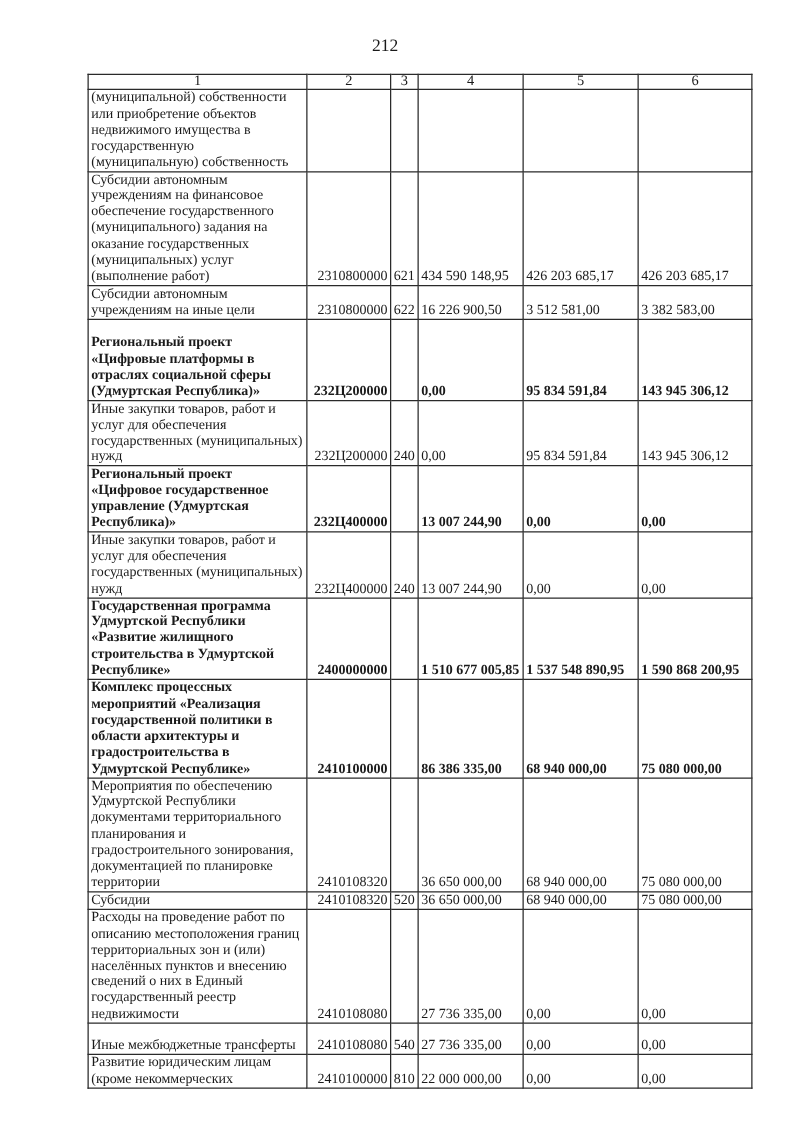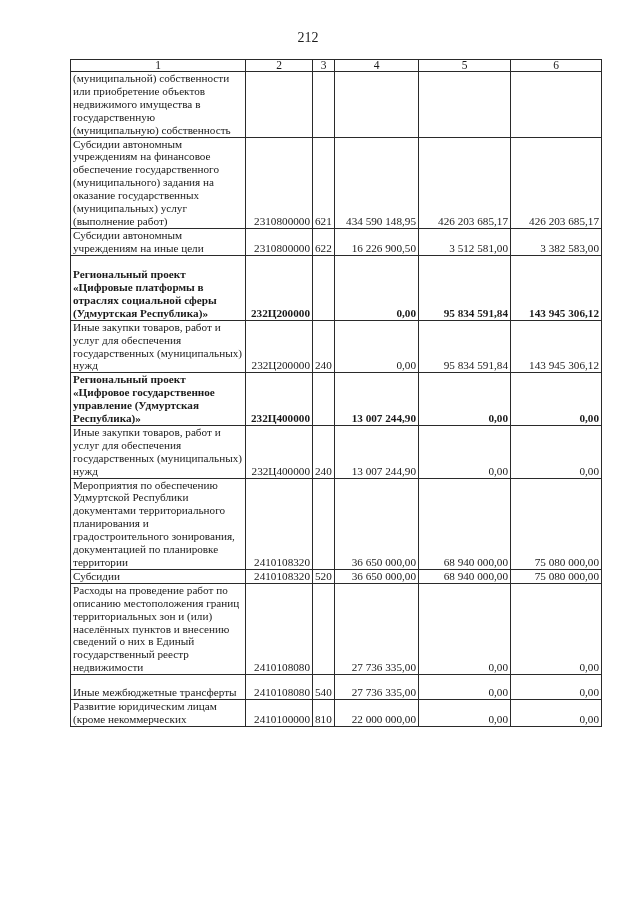--- a/index.html
+++ b/index.html
@@ -8,21 +8,21 @@
   .page-number { position: absolute; top: 30px; left: 0; width: 616px; text-align: center;
                  font-size: 14px; }
   table.budget { position: absolute; top: 59px; left: 70px; border-collapse: collapse;
                  table-layout: fixed; width: 531px; font-size: 11.2px; line-height: 12.9px; }
   table.budget td, table.budget th { border: 1px solid #2a2a2a; padding: 0 2px; vertical-align: bottom;
                  overflow: hidden; }
   table.budget th { font-weight: normal; text-align: center; height: 11px; font-size: 11.5px; line-height: 11px; }
   td.name { text-align: left; word-wrap: break-word; }
   td.code { text-align: right; padding-left: 3px; white-space: nowrap; }
   td.vr { text-align: left; padding-left: 3px; white-space: nowrap; }
-  td.num { text-align: right; white-space: nowrap; }
+  td.num { text-align: left; white-space: nowrap; }
   tr.bold td { font-weight: bold; }
 </style>
 </head>
 <body>
 
 <div class="page-number">212</div>
 
 <table class="budget">
   <colgroup>
     <col style="width:175px">
@@ -92,20 +92,36 @@
         <td class="num">0,00</td>
       </tr>
       <tr style="height: 49px;">
         <td class="name">Иные закупки товаров, работ и услуг для обеспечения государственных (муниципальных) нужд</td>
         <td class="code">232Ц400000</td>
         <td class="vr">240</td>
         <td class="num">13 007 244,90</td>
         <td class="num">0,00</td>
         <td class="num">0,00</td>
       </tr>
+      <tr class="bold" style="height: 65px;">
+        <td class="name">Государственная программа Удмуртской Республики «Развитие жилищного строительства в Удмуртской Республике»</td>
+        <td class="code">2400000000</td>
+        <td class="vr"></td>
+        <td class="num">1 510 677 005,85</td>
+        <td class="num">1 537 548 890,95</td>
+        <td class="num">1 590 868 200,95</td>
+      </tr>
+      <tr class="bold" style="height: 74px;">
+        <td class="name">Комплекс процессных мероприятий «Реализация государственной политики в области архитектуры и градостроительства в Удмуртской Республике»</td>
+        <td class="code">2410100000</td>
+        <td class="vr"></td>
+        <td class="num">86 386 335,00</td>
+        <td class="num">68 940 000,00</td>
+        <td class="num">75 080 000,00</td>
+      </tr>
       <tr style="height: 87px;">
         <td class="name">Мероприятия по обеспечению Удмуртской Республики документами территориального планирования и градостроительного зонирования, документацией по планировке территории</td>
         <td class="code">2410108320</td>
         <td class="vr"></td>
         <td class="num">36 650 000,00</td>
         <td class="num">68 940 000,00</td>
         <td class="num">75 080 000,00</td>
       </tr>
       <tr style="height: 13px;">
         <td class="name">Субсидии</td>

